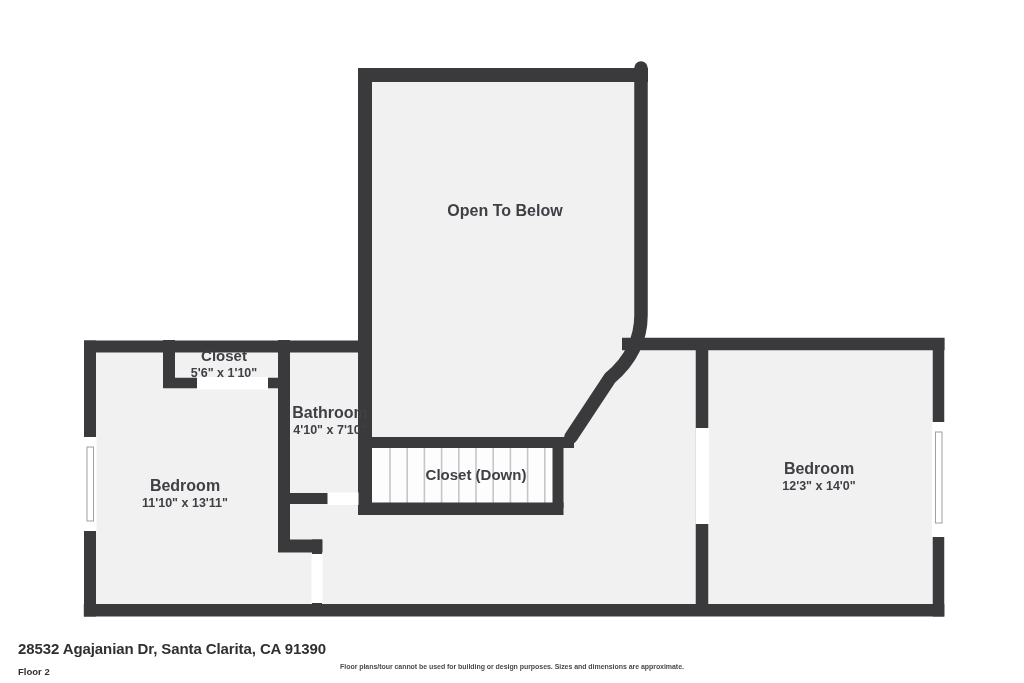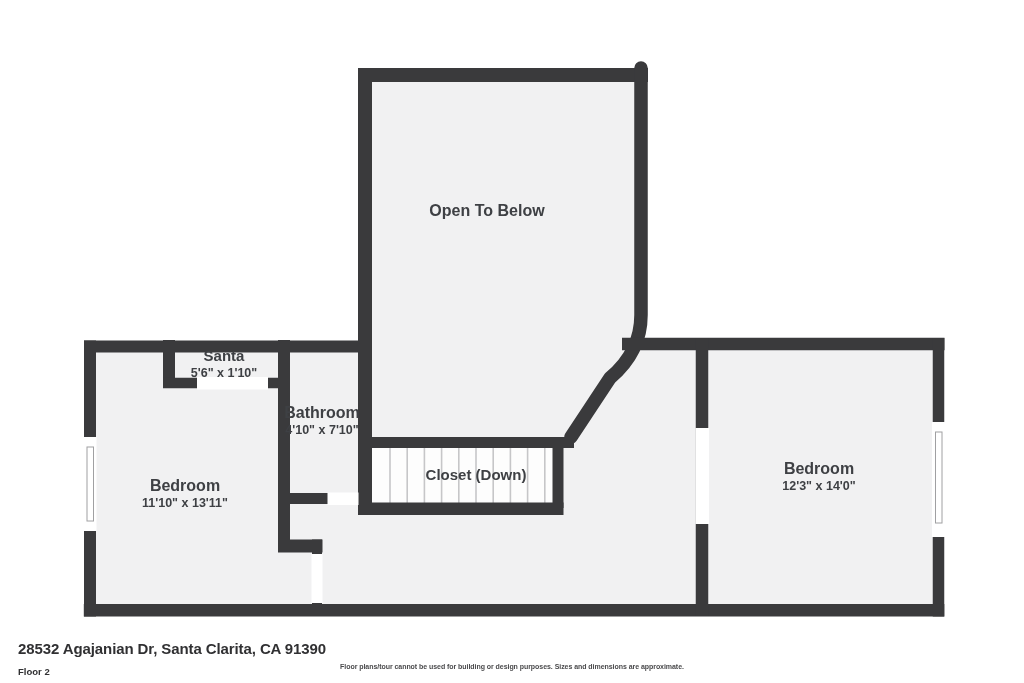--- a/index.html
+++ b/index.html
@@ -93,30 +93,30 @@
     <g>
       <rect x="83.5" y="437" width="13" height="94" fill="#ffffff"></rect>
       <rect x="87" y="447" width="6.5" height="74" fill="#ffffff" stroke="#a0a0a2" stroke-width="1"></rect>
     </g>
     <g>
       <rect x="932" y="422" width="13" height="115" fill="#ffffff"></rect>
       <rect x="935.5" y="432" width="6.5" height="91" fill="#ffffff" stroke="#a0a0a2" stroke-width="1"></rect>
     </g>
   </svg>
 
-  <div class="room-label" style="left:487px;top:211px">
+  <div class="room-label" style="left:505px;top:211px">
     <div class="room-name">Open To Below</div>
   </div>
 
   <div class="room-label" style="left:224px;top:364px">
-    <div class="room-name sm">Santa</div>
+    <div class="room-name sm">Closet</div>
     <div class="room-dims">5'6" x 1'10"</div>
   </div>
 
-  <div class="room-label" style="left:322px;top:421px">
+  <div class="room-label" style="left:330px;top:421px">
     <div class="room-name">Bathroom</div>
     <div class="room-dims">4'10" x 7'10"</div>
   </div>
 
   <div class="room-label" style="left:476px;top:475px">
     <div class="room-name sm">Closet (Down)</div>
   </div>
 
   <div class="room-label" style="left:185px;top:494px">
     <div class="room-name">Bedroom</div>

